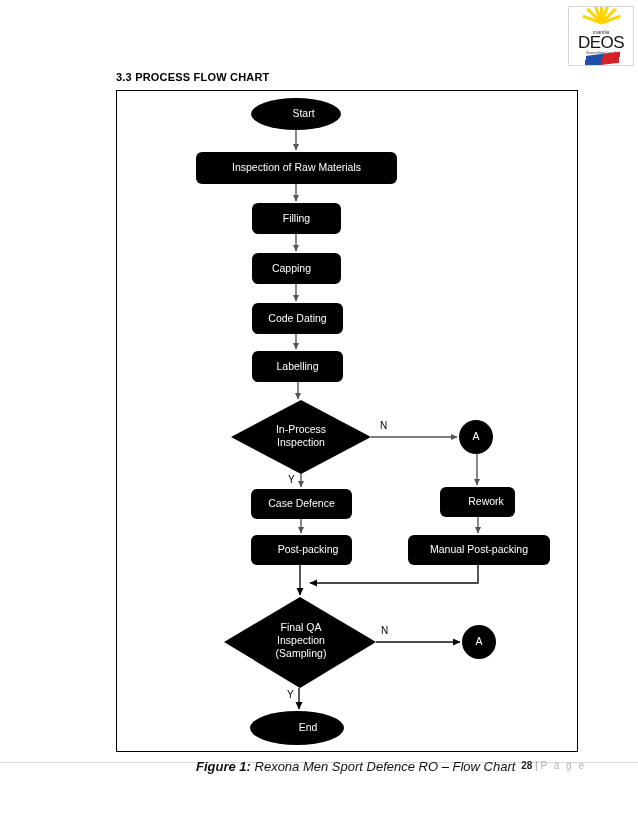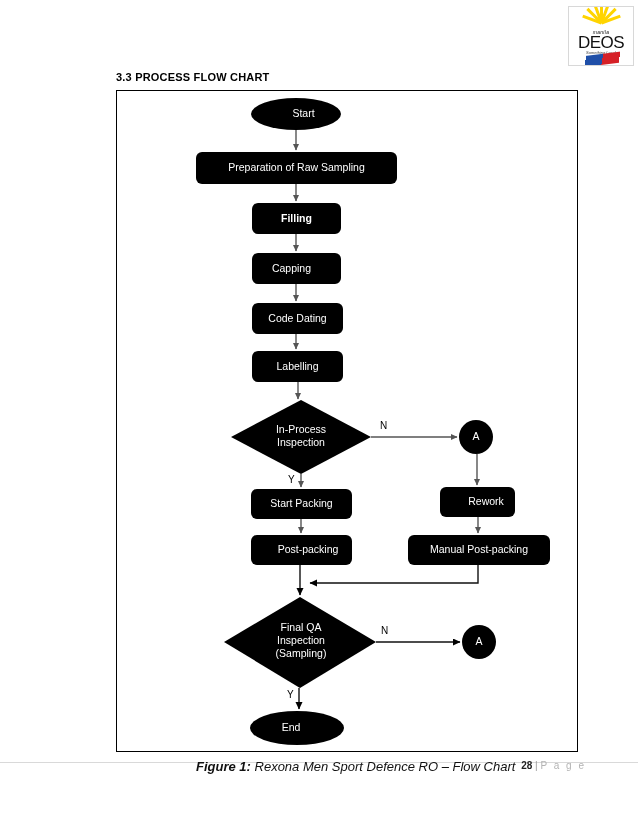--- a/index.html
+++ b/index.html
@@ -313,49 +313,49 @@
 
   <path d="M478,565 L478,583 L310,583" fill="none" stroke="#111111" stroke-width="1.4" marker-end="url(#arrowdark)"></path>
   <line x1="300" y1="565" x2="300" y2="595" stroke="#111111" stroke-width="1.4" marker-end="url(#arrowdark)"></line>
 
   <line x1="376" y1="642" x2="460" y2="642" stroke="#111111" stroke-width="1.4" marker-end="url(#arrowdark)"></line>
   <line x1="299" y1="688" x2="299" y2="709" stroke="#111111" stroke-width="1.4" marker-end="url(#arrowdark)"></line>
 </svg>
 
 <div class="node-label" style="left:251px; top:107px; width:105px;">Start</div>
 
-<div class="node-label" style="left:196px; top:161px; width:201px;">Preparation of Raw Sampling</div>
-
-<div class="node-label" style="left:252px; top:212px; width:89px;font-weight:bold;">Filling</div>
+<div class="node-label" style="left:196px; top:161px; width:201px;">Inspection of Raw Materials</div>
+
+<div class="node-label" style="left:252px; top:212px; width:89px;">Filling</div>
 
 <div class="node-label" style="left:252px; top:262px; width:79px;">Capping</div>
 
 <div class="node-label" style="left:252px; top:312px; width:91px;">Code Dating</div>
 
 <div class="node-label" style="left:252px; top:360px; width:91px;">Labelling</div>
 
 <div class="node-label" style="left:246px; top:423px; width:110px;">In-Process
 Inspection</div>
 
 <div class="node-label" style="left:461px; top:430px; width:30px;">A</div>
 
-<div class="node-label" style="left:251px; top:497px; width:101px;">Start Packing</div>
+<div class="node-label" style="left:251px; top:497px; width:101px;">Case Defence</div>
 
 <div class="node-label" style="left:440px; top:495px; width:92px;">Rework</div>
 
 <div class="node-label" style="left:251px; top:543px; width:114px;">Post-packing</div>
 
 <div class="node-label" style="left:408px; top:543px; width:142px;">Manual Post-packing</div>
 
 <div class="node-label" style="left:245px; top:621px; width:112px;"><span>Final QA
 Inspection</span><br><span class="ital">(Sampling)</span></div>
 
 <div class="node-label" style="left:464px; top:635px; width:30px;">A</div>
 
-<div class="node-label" style="left:244px; top:721px; width:94px;">End</div>
+<div class="node-label" style="left:261px; top:721px; width:94px;">End</div>
 
 <div class="branch-label" style="left:380px; top:420px;">N</div>
 <div class="branch-label" style="left:288px; top:474px;">Y</div>
 <div class="branch-label" style="left:381px; top:625px;">N</div>
 <div class="branch-label" style="left:287px; top:689px;">Y</div>
 
 <div id="footer-rule"></div>
 
 <div id="figure-caption"><b>Figure 1:</b><span> Rexona Men Sport Defence RO – Flow Chart</span></div>
 

